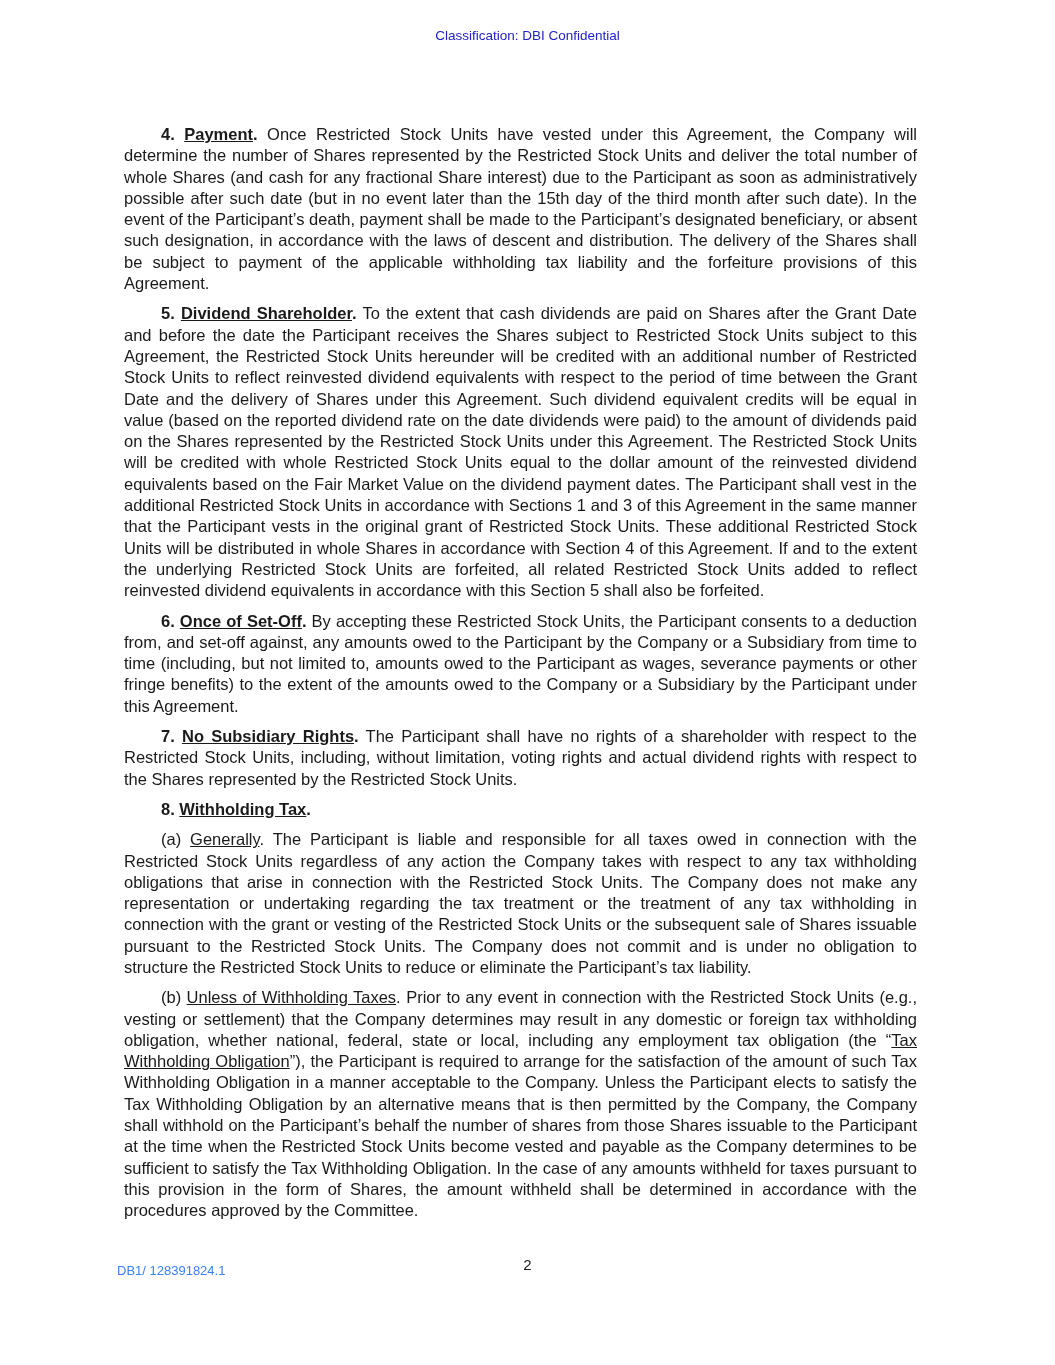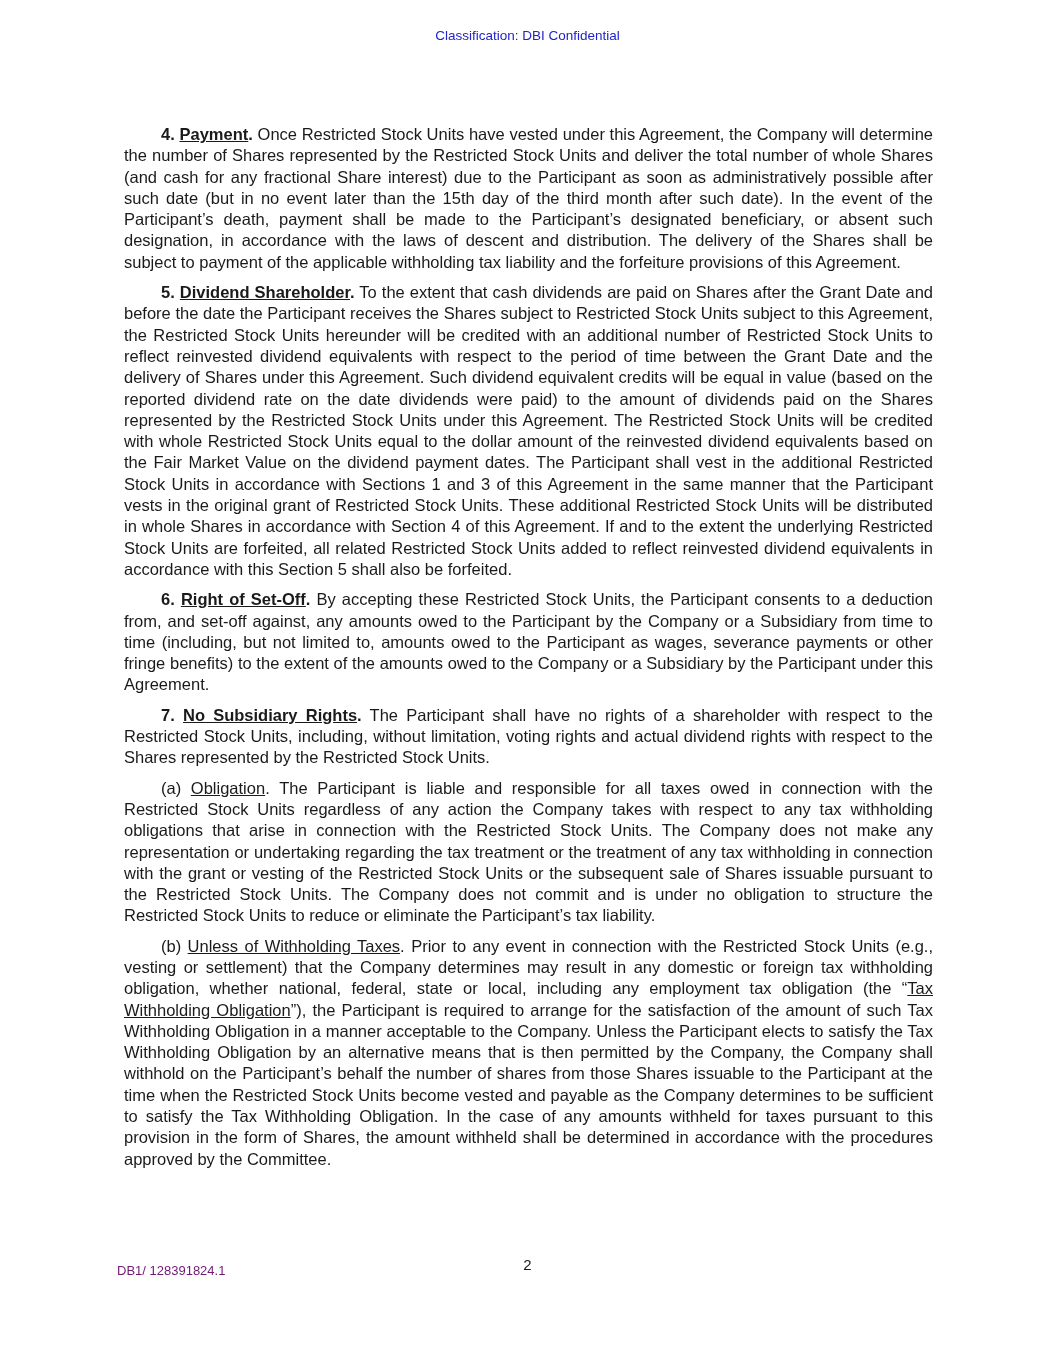--- a/index.html
+++ b/index.html
@@ -25,34 +25,34 @@
     font-size: 13.5px;
     color: #2222cb;
   }
   .content {
     position: absolute;
     top: 124px;
     left: 124px;
     width: 809px;
   }
   p.para {
-    margin: 0 0 9px 0;
+    margin: 0 16px 9px 0;
     font-size: 16.5px;
     line-height: 21.3px;
     text-align: justify;
     text-indent: 37px;
   }
   .bold { font-weight: 700; }
   .u { text-decoration: underline; }
   .doc-footer-id {
     position: absolute;
     left: 117px;
     top: 1263px;
     font-size: 13px;
-    color: #701a75;
+    color: #3b82f6;
   }
   .doc-footer-page {
     position: absolute;
     top: 1256px;
     left: 0;
     width: 100%;
     text-align: center;
     font-size: 15px;
     color: #1a1a1a;
   }
@@ -73,34 +73,38 @@
     </p>
 
     <p class="para">
       <span class="bold">5.</span>
       <span class="bold u">Dividend Shareholder</span><span class="bold">.</span>
       <span>To the extent that cash dividends are paid on Shares after the Grant Date and before the date the Participant receives the Shares subject to Restricted Stock Units subject to this Agreement, the Restricted Stock Units hereunder will be credited with an additional number of Restricted Stock Units to reflect reinvested dividend equivalents with respect to the period of time between the Grant Date and the delivery of Shares under this Agreement. Such dividend equivalent credits will be equal in value (based on the reported dividend rate on the date dividends were paid) to the amount of dividends paid on the Shares represented by the Restricted Stock Units under this Agreement. The Restricted Stock Units will be credited with whole Restricted Stock Units equal to the dollar amount of the reinvested dividend equivalents based on the Fair Market Value on the dividend payment dates. The Participant shall vest in the additional Restricted Stock Units in accordance with Sections 1 and 3 of this Agreement in the same manner that the Participant vests in the original grant of Restricted Stock Units. These additional Restricted Stock Units will be distributed in whole Shares in accordance with Section 4 of this Agreement. If and to the extent the underlying Restricted Stock Units are forfeited, all related Restricted Stock Units added to reflect reinvested dividend equivalents in accordance with this Section 5 shall also be forfeited.</span>
     </p>
 
     <p class="para">
       <span class="bold">6.</span>
-      <span class="bold u">Right of Set-Off</span><span class="bold">.</span>
+      <span class="bold u">Once of Set-Off</span><span class="bold">.</span>
       <span>By accepting these Restricted Stock Units, the Participant consents to a deduction from, and set-off against, any amounts owed to the Participant by the Company or a Subsidiary from time to time (including, but not limited to, amounts owed to the Participant as wages, severance payments or other fringe benefits) to the extent of the amounts owed to the Company or a Subsidiary by the Participant under this Agreement.</span>
     </p>
 
     <p class="para">
       <span class="bold">7.</span>
       <span class="bold u">No Subsidiary Rights</span><span class="bold">.</span>
       <span>The Participant shall have no rights of a shareholder with respect to the Restricted Stock Units, including, without limitation, voting rights and actual dividend rights with respect to the Shares represented by the Restricted Stock Units.</span>
     </p>
 
+    <p class="para">
+      <span class="bold">8.</span>
+      <span class="bold u">Withholding Tax</span><span class="bold">.</span>
+    </p>
 
     <p class="para">
       <span>(a)</span>
-      <span class="u">Obligation</span><span>.</span>
+      <span class="u">Generally</span><span>.</span>
       <span>The Participant is liable and responsible for all taxes owed in connection with the Restricted Stock Units regardless of any action the Company takes with respect to any tax withholding obligations that arise in connection with the Restricted Stock Units. The Company does not make any representation or undertaking regarding the tax treatment or the treatment of any tax withholding in connection with the grant or vesting of the Restricted Stock Units or the subsequent sale of Shares issuable pursuant to the Restricted Stock Units. The Company does not commit and is under no obligation to structure the Restricted Stock Units to reduce or eliminate the Participant’s tax liability.</span>
     </p>
 
     <p class="para">
       <span>(b)</span>
       <span class="u">Unless of Withholding Taxes</span><span>.</span>
       <span>Prior to any event in connection with the Restricted Stock Units (e.g., vesting or settlement) that the Company determines may result in any domestic or foreign tax withholding obligation, whether national, federal, state or local, including any employment tax obligation (the “</span><span class="u">Tax Withholding Obligation</span><span>”), the Participant is required to arrange for the satisfaction of the amount of such Tax Withholding Obligation in a manner acceptable to the Company. Unless the Participant elects to satisfy the Tax Withholding Obligation by an alternative means that is then permitted by the Company, the Company shall withhold on the Participant’s behalf the number of shares from those Shares issuable to the Participant at the time when the Restricted Stock Units become vested and payable as the Company determines to be sufficient to satisfy the Tax Withholding Obligation. In the case of any amounts withheld for taxes pursuant to this provision in the form of Shares, the amount withheld shall be determined in accordance with the procedures approved by the Committee.</span>
     </p>
 
   </div>

